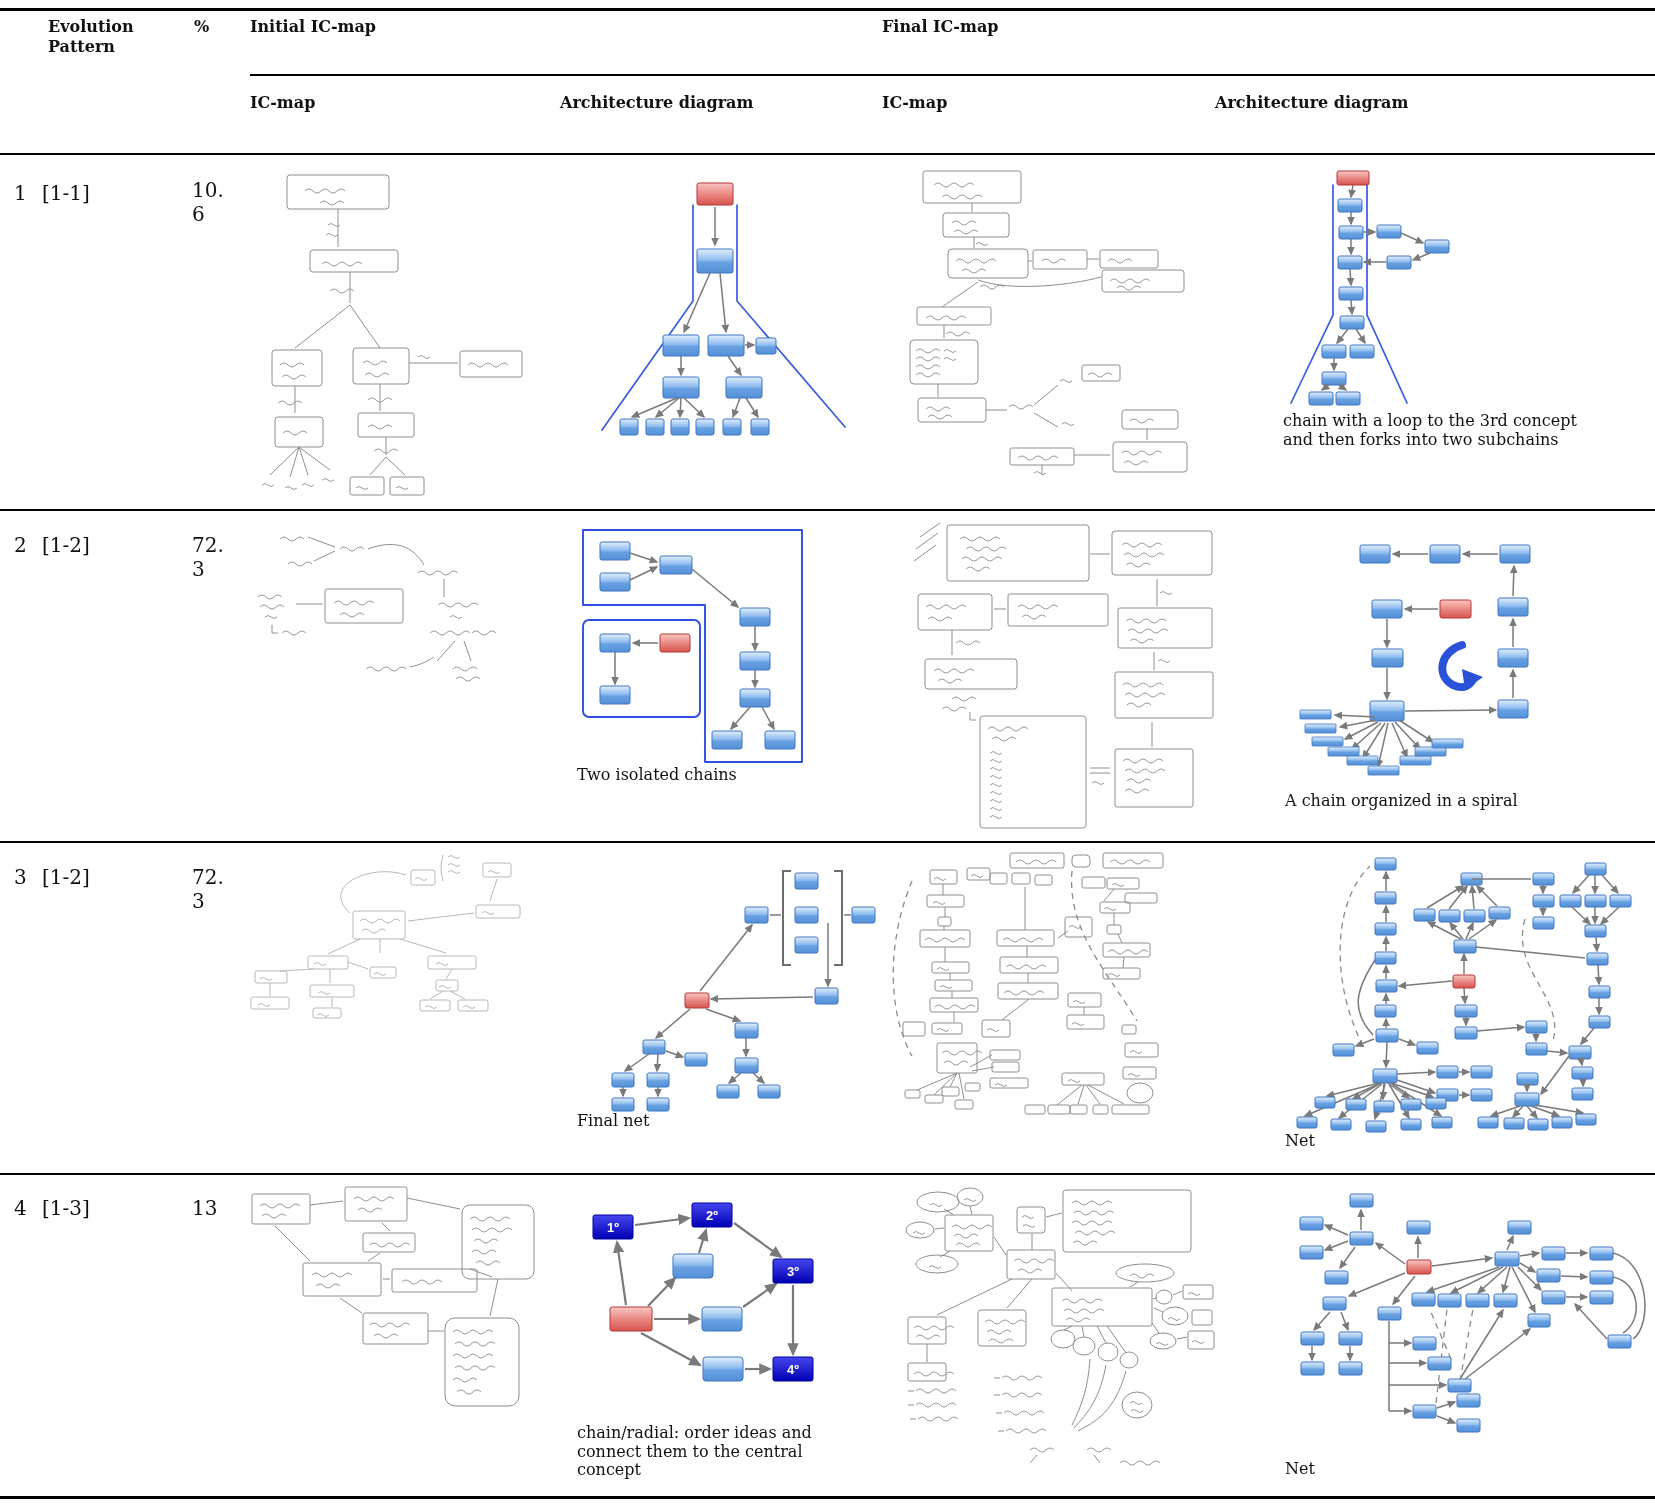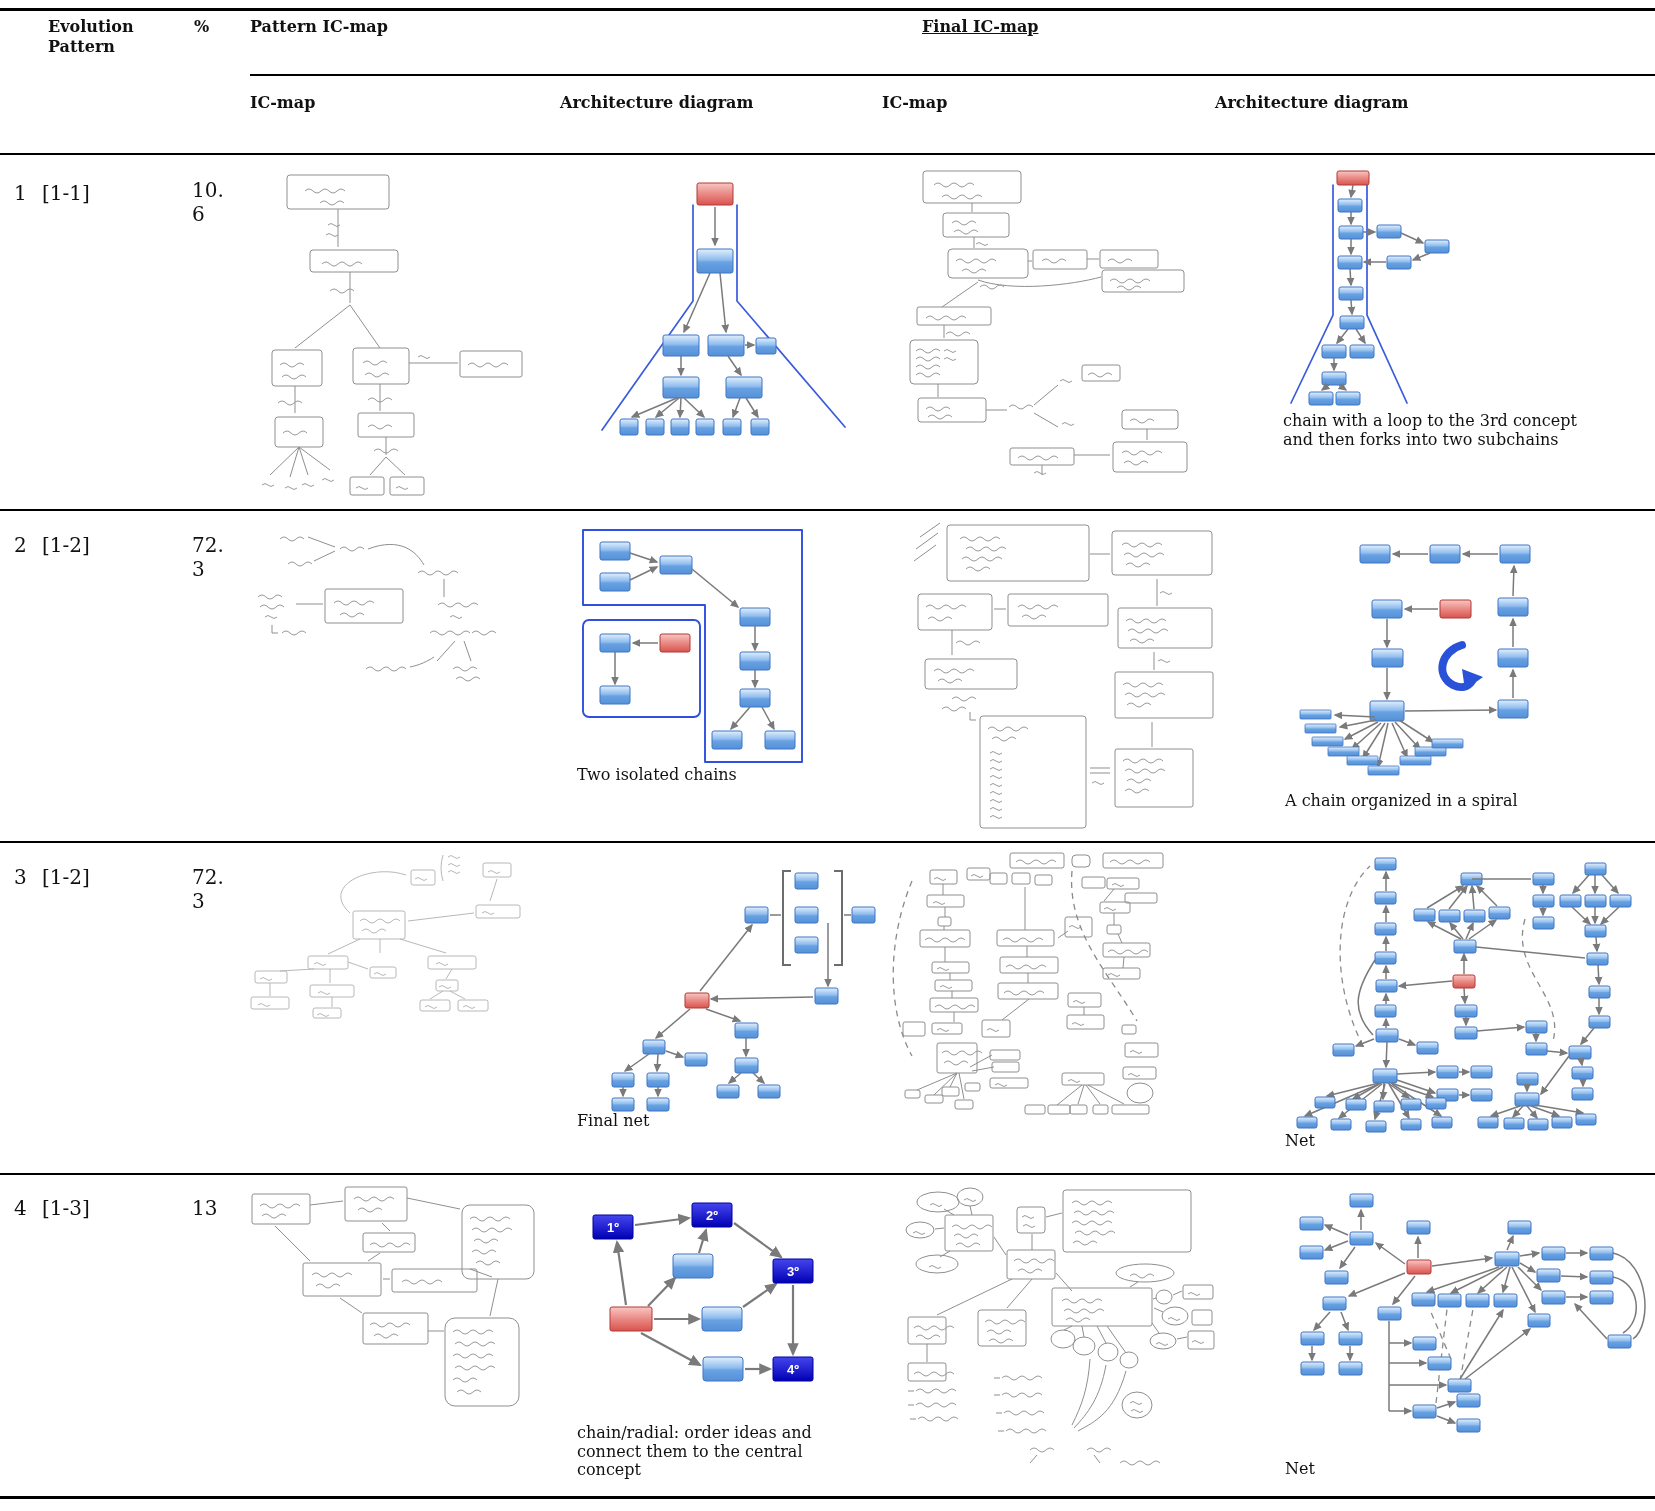--- a/index.html
+++ b/index.html
@@ -63,22 +63,22 @@
   <div class="hr" style="top:8px;height:3px;"></div>
   <div class="hr" style="top:74px;height:2px;left:250px;width:1405px;"></div>
   <div class="hr" style="top:153px;height:2px;"></div>
   <div class="hr" style="top:509px;height:2px;"></div>
   <div class="hr" style="top:841px;height:2px;"></div>
   <div class="hr" style="top:1173px;height:2px;"></div>
   <div class="hr" style="top:1496px;height:3px;"></div>
 
   <div class="hdr" style="left:48px;top:17px;width:135px;">Evolution Pattern</div>
   <div class="hdr" style="left:194px;top:17px;">%</div>
-  <div class="hdr" style="left:250px;top:17px;">Pattern IC-map</div>
-  <div class="hdr" style="left:922px;top:17px;text-decoration:underline;">Final IC-map</div>
+  <div class="hdr" style="left:250px;top:17px;">Initial IC-map</div>
+  <div class="hdr" style="left:882px;top:17px;">Final IC-map</div>
   <div class="hdr" style="left:250px;top:93px;">IC-map</div>
   <div class="hdr" style="left:560px;top:93px;">Architecture diagram</div>
   <div class="hdr" style="left:882px;top:93px;">IC-map</div>
   <div class="hdr" style="left:1215px;top:93px;">Architecture diagram</div>
 
   <div class="cellnum" style="left:14px;top:181px;">1</div>
   <div class="cellnum" style="left:42px;top:181px;">[1-1]</div>
   <div class="cellnum pct" style="left:192px;top:178px;width:50px;">10.
 6</div>
 

